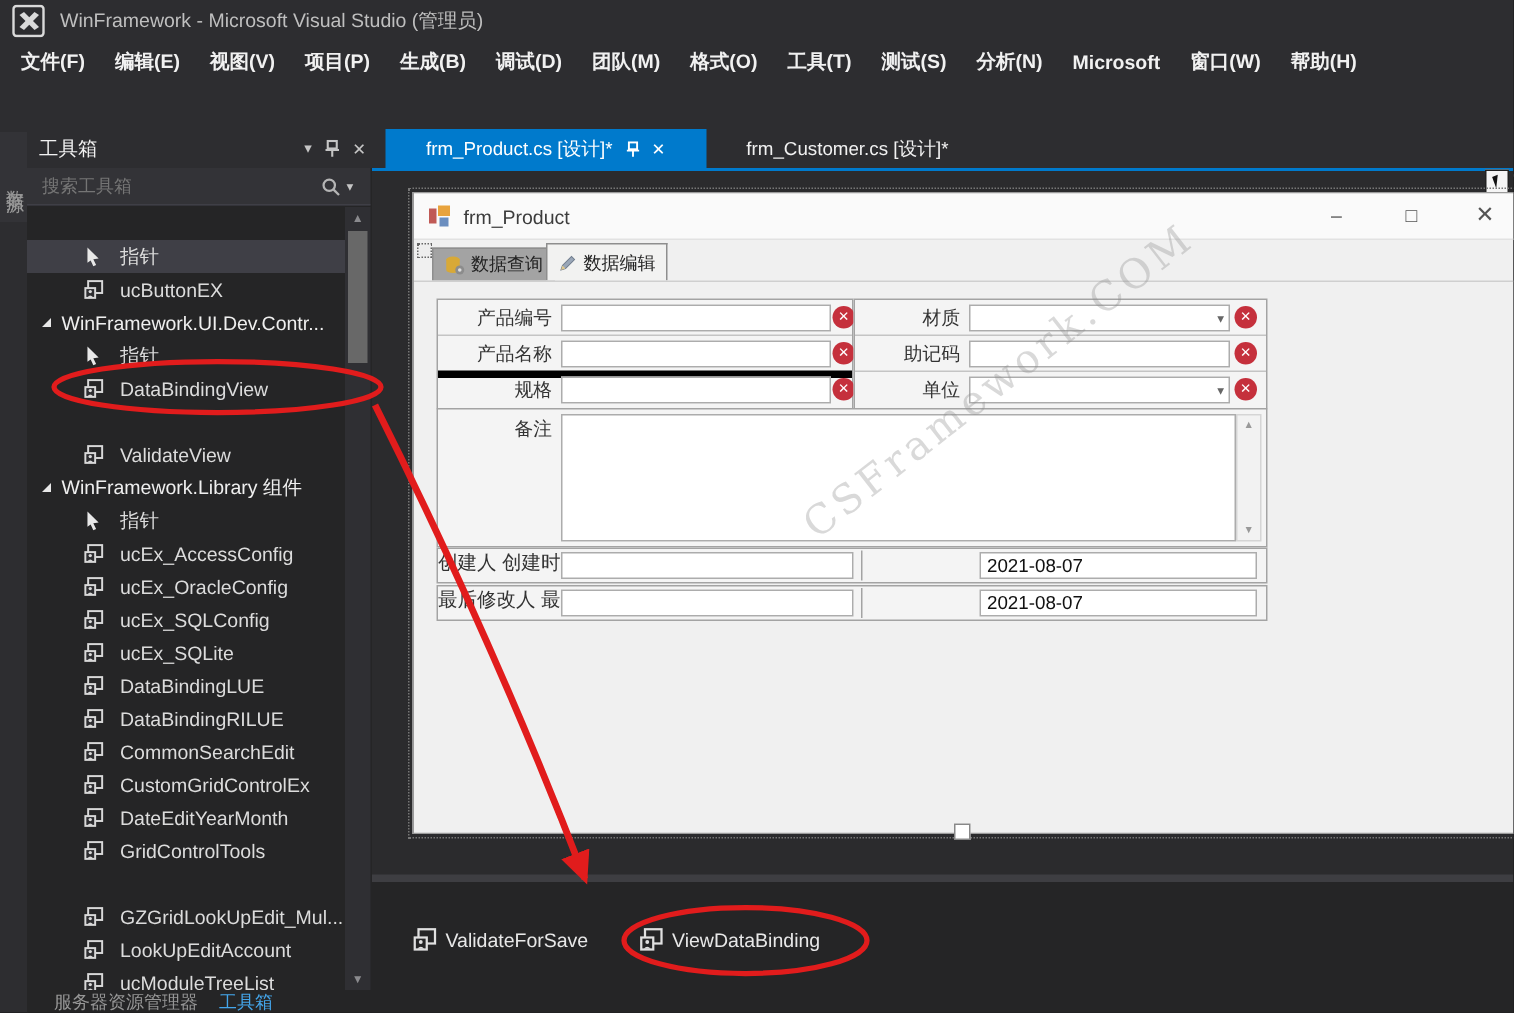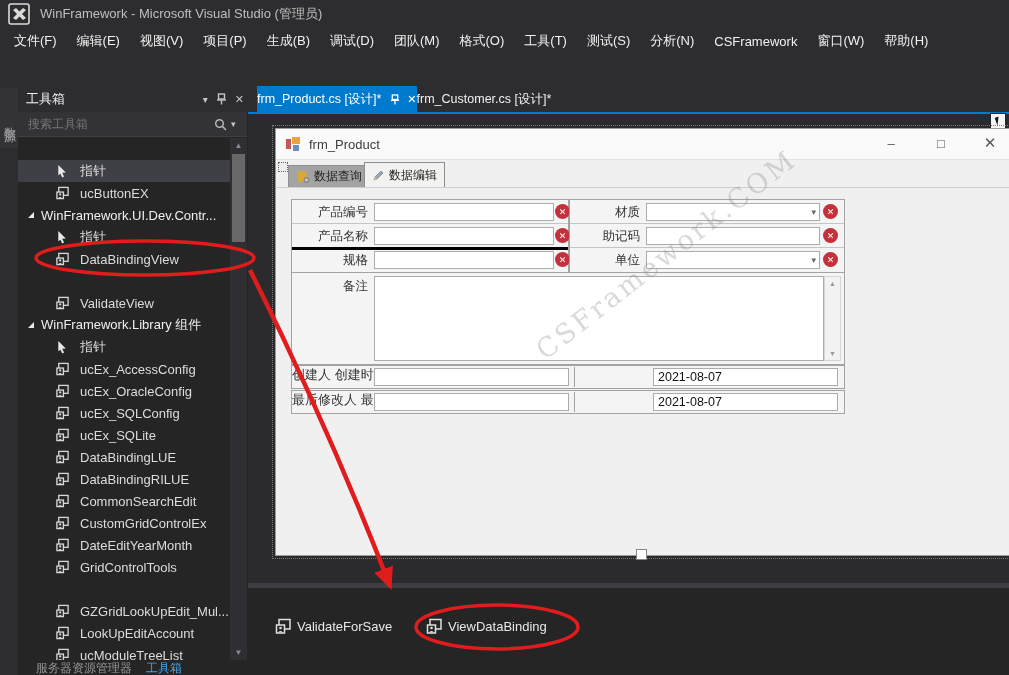--- a/index.html
+++ b/index.html
@@ -4,21 +4,21 @@
 <style>
   html,body{margin:0;padding:0;background:#1a1a1a;}
   #root{position:relative;width:1009px;height:675px;overflow:hidden;background:#2D2D30;
         font-family:"Liberation Sans","DejaVu Sans",sans-serif;font-size:13px;color:#F1F1F1;
         -webkit-font-smoothing:antialiased;}
   .abs{position:absolute;}
   
   .titlebar{left:0;top:0;width:1009px;height:28px;background:#2D2D30;display:flex;align-items:center;}
   .title-text{color:#BFBFBF;margin-left:10px;font-size:13px;}
   .menubar{left:0;top:28px;width:1009px;height:26px;display:flex;align-items:center;padding-left:4px;}
-  .menu-item{padding:4px 10px;color:#F1F1F1;cursor:default;}
+  .menu-item{padding:4px 10px;color:#F1F1F1;cursor:default;font-weight:bold;}
   
   .toolbar{left:0;top:54px;width:1009px;height:32px;background:#2D2D30;border-bottom:1px solid #2A2A2C;}
   .tsep{position:absolute;top:61px;width:1px;height:18px;background:#3F3F46;}
   .tbtn{position:absolute;top:58px;height:22px;display:flex;align-items:center;justify-content:center;}
   .circle-btn{width:19px;height:19px;border-radius:50%;border:2px solid #3A96DD;color:#3A96DD;
               font-size:12px;font-weight:bold;display:flex;align-items:center;justify-content:center;}
   .circle-btn.disabled{border-color:#555;color:#555;}
   .mini-arrow{color:#C5C5C5;font-size:9px;}
   .glyph-blue{color:#3A96DD;font-size:17px;font-weight:bold;}
   .glyph-gray{color:#5E5E60;font-size:17px;font-weight:bold;}
@@ -53,21 +53,21 @@
   .sb{position:absolute;left:212px;top:52px;width:17px;height:522px;background:#2F2F33;}
   .sb .btn{position:absolute;left:0;width:17px;height:15px;color:#8A8A8E;font-size:8px;
            display:flex;align-items:center;justify-content:center;}
   .sb .thumb{position:absolute;left:2px;top:16px;width:13px;height:88px;background:#686868;}
   .tb-bottomtabs{position:absolute;left:0;top:574px;width:230px;height:15px;display:flex;gap:14px;
                  padding-left:18px;font-size:12px;color:#969696;align-items:flex-start;}
   .tb-bottomtabs .active{color:#44A6EB;}
   
   .docwell{left:248px;top:86px;width:761px;height:589px;background:#2B2B2D;}
   .doctabs{position:absolute;left:0;top:0;width:761px;height:26px;background:#2D2D30;display:flex;padding-left:9px;}
-  .doctab{height:26px;display:flex;align-items:center;padding:0 0;font-size:12.5px;color:#F1F1F1;justify-content:space-between;}
+  .doctab{height:26px;display:flex;align-items:center;padding:0 27px;font-size:12.5px;color:#F1F1F1;justify-content:space-between;}
   .doctab.active{background:#007ACC;color:#FFF;}
   .doctab .ticons{display:flex;align-items:center;gap:7px;margin-left:9px;}
   .blueline{position:absolute;left:0;top:26px;width:761px;height:2px;background:#007ACC;}
   .smarttag{position:absolute;left:742px;top:27px;width:14px;height:14px;background:#F5F5F5;border:1px solid #222;
             display:flex;align-items:center;justify-content:center;}
   .smarttag:before{content:"";width:0;height:0;border-left:4px solid transparent;border-bottom:8px solid #111;
             transform:rotate(160deg);}
   
   .formwin{position:absolute;left:27px;top:42px;width:734px;height:426px;background:#F0F0F0;
            border:1px solid #9B9B9B;outline:1px dotted #777;outline-offset:2px;color:#333;}
@@ -124,21 +124,21 @@
     <span class="menu-item">编辑(E)</span>
     <span class="menu-item">视图(V)</span>
     <span class="menu-item">项目(P)</span>
     <span class="menu-item">生成(B)</span>
     <span class="menu-item">调试(D)</span>
     <span class="menu-item">团队(M)</span>
     <span class="menu-item">格式(O)</span>
     <span class="menu-item">工具(T)</span>
     <span class="menu-item">测试(S)</span>
     <span class="menu-item">分析(N)</span>
-    <span class="menu-item">CSFramework</span>
+    <span class="menu-item">Microsoft</span>
     <span class="menu-item">窗口(W)</span>
     <span class="menu-item">帮助(H)</span>
   </div>
 
   <div class="abs toolbar">
     <div class="grip"></div>
     <div class="tbtn" style="left:16px">
       <span class="circle-btn">←</span>
       </div>
     <div class="tbtn" style="left:40px">
@@ -551,21 +551,21 @@
         <span>数据编辑</span>
       </div>
       <div class="fpage"></div>
 
       <div class="grpbox" style="left:15px;top:70px;width:276px;height:72px">
         <div class="frow" style="top:0;border-bottom:1px solid #C4C4C4;height:23px">
           <span class="lab" style="left:8px;width:68px">产品编号</span>
           <div class="tinput" style="left:82px;width:178px"></div>
           <span class="err" style="left:263px">✕</span>
         </div>
-        <div class="frow" style="top:24px;border-bottom:3px solid #000000;height:23px">
+        <div class="frow" style="top:24px;border-bottom:5px solid #000000;height:23px">
           <span class="lab" style="left:8px;width:68px">产品名称</span>
           <div class="tinput" style="left:82px;width:178px"></div>
           <span class="err" style="left:263px">✕</span>
         </div>
         <div class="frow" style="top:48px;height:23px">
           <span class="lab" style="left:8px;width:68px">规格</span>
           <div class="tinput" style="left:82px;width:178px"></div>
           <span class="err" style="left:263px">✕</span>
         </div>
       </div>

